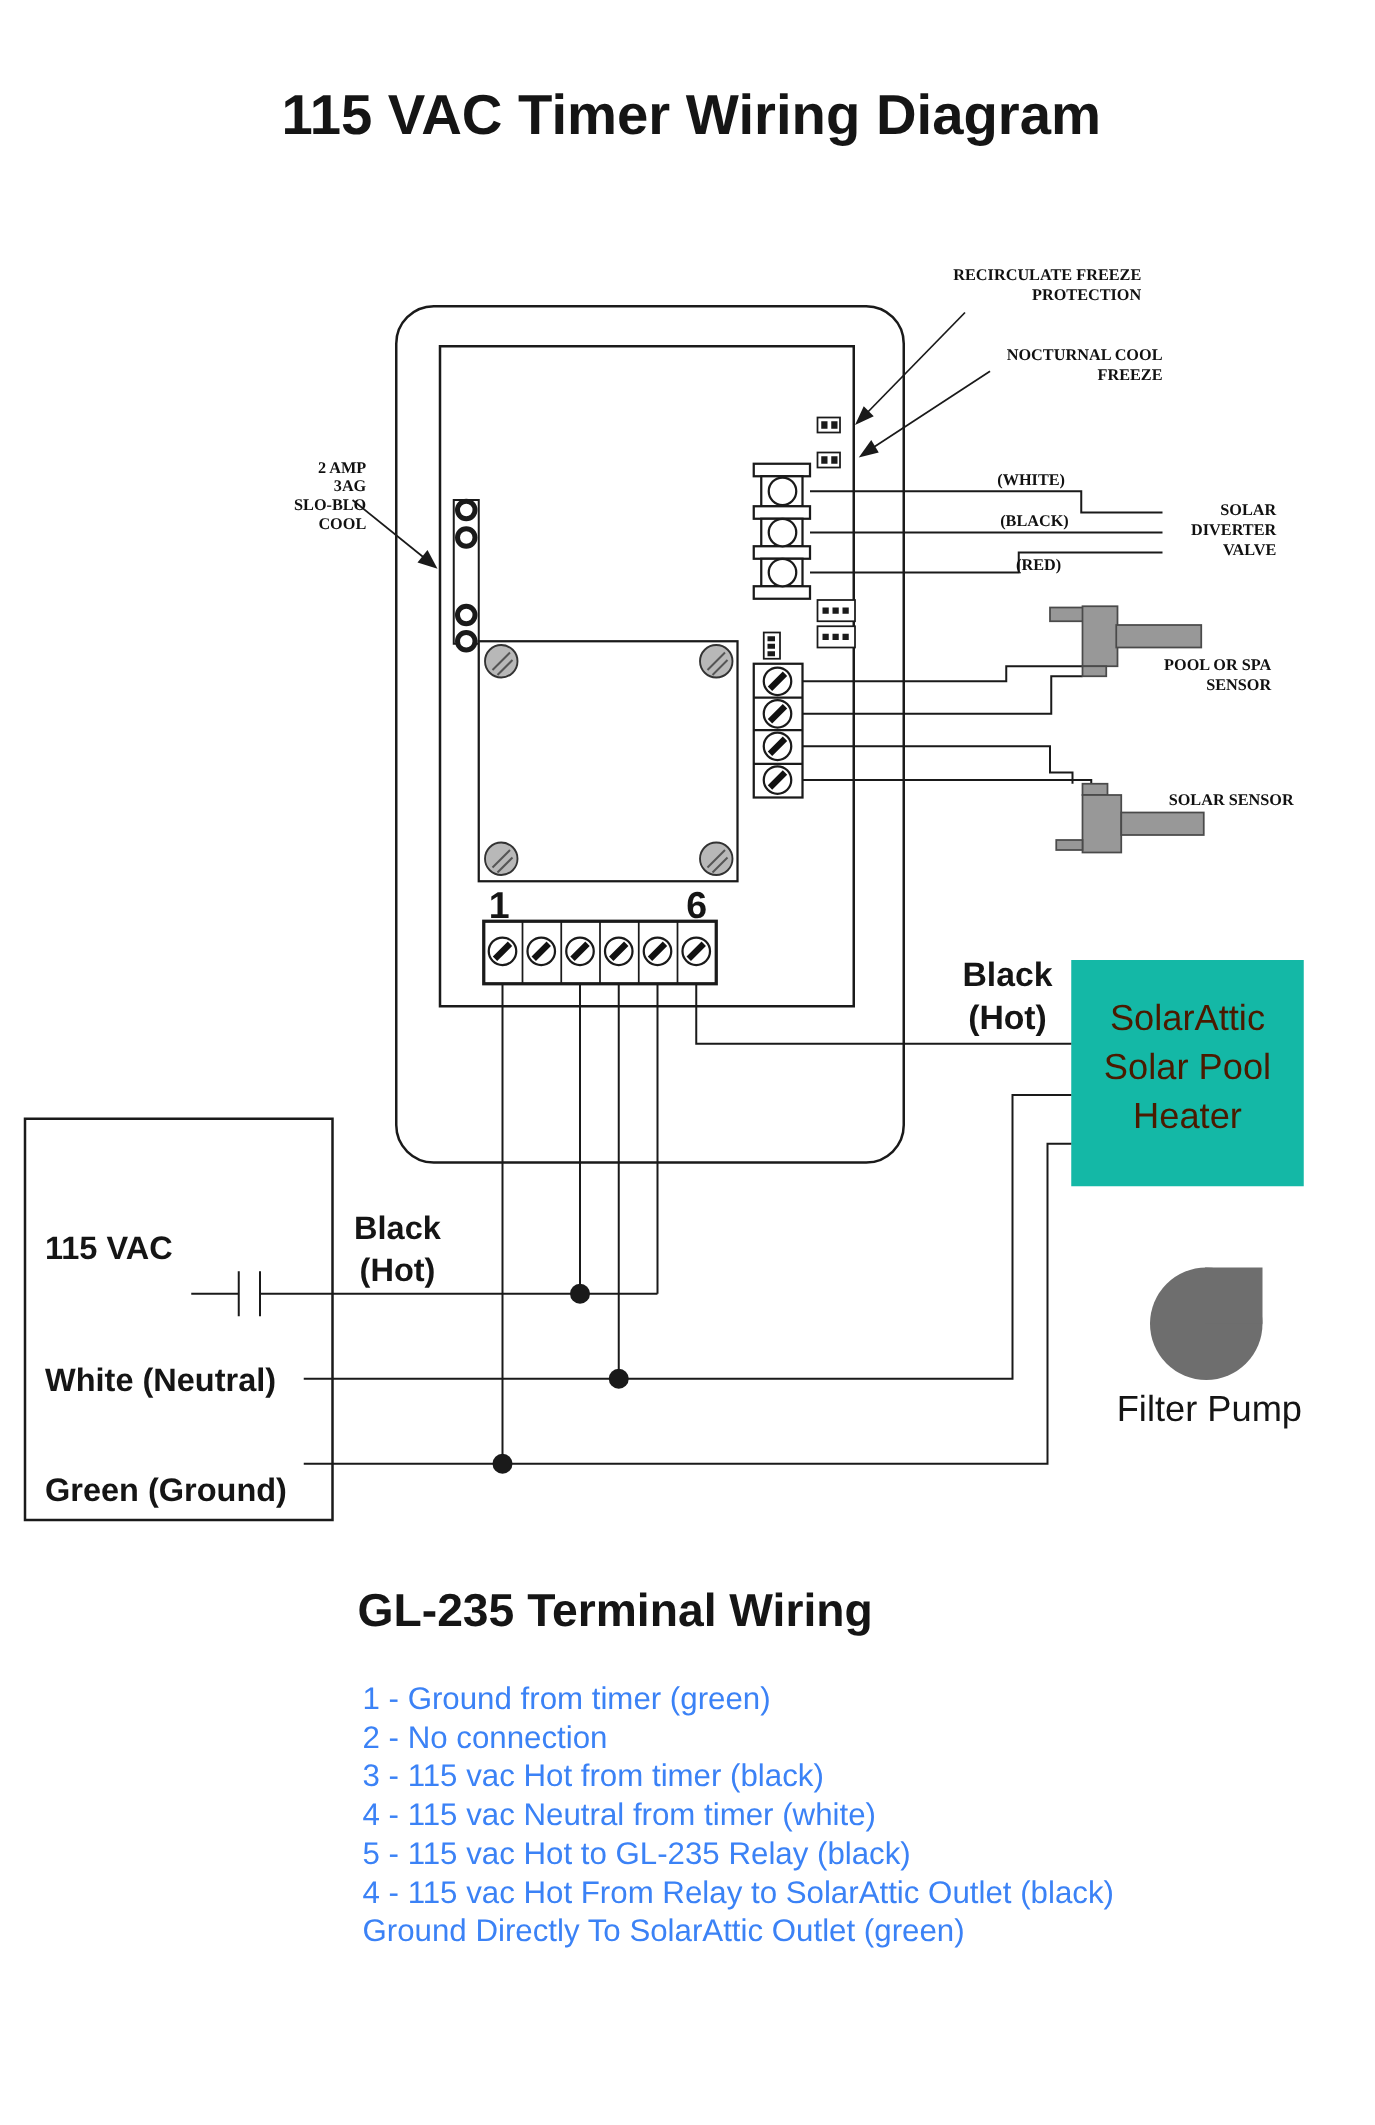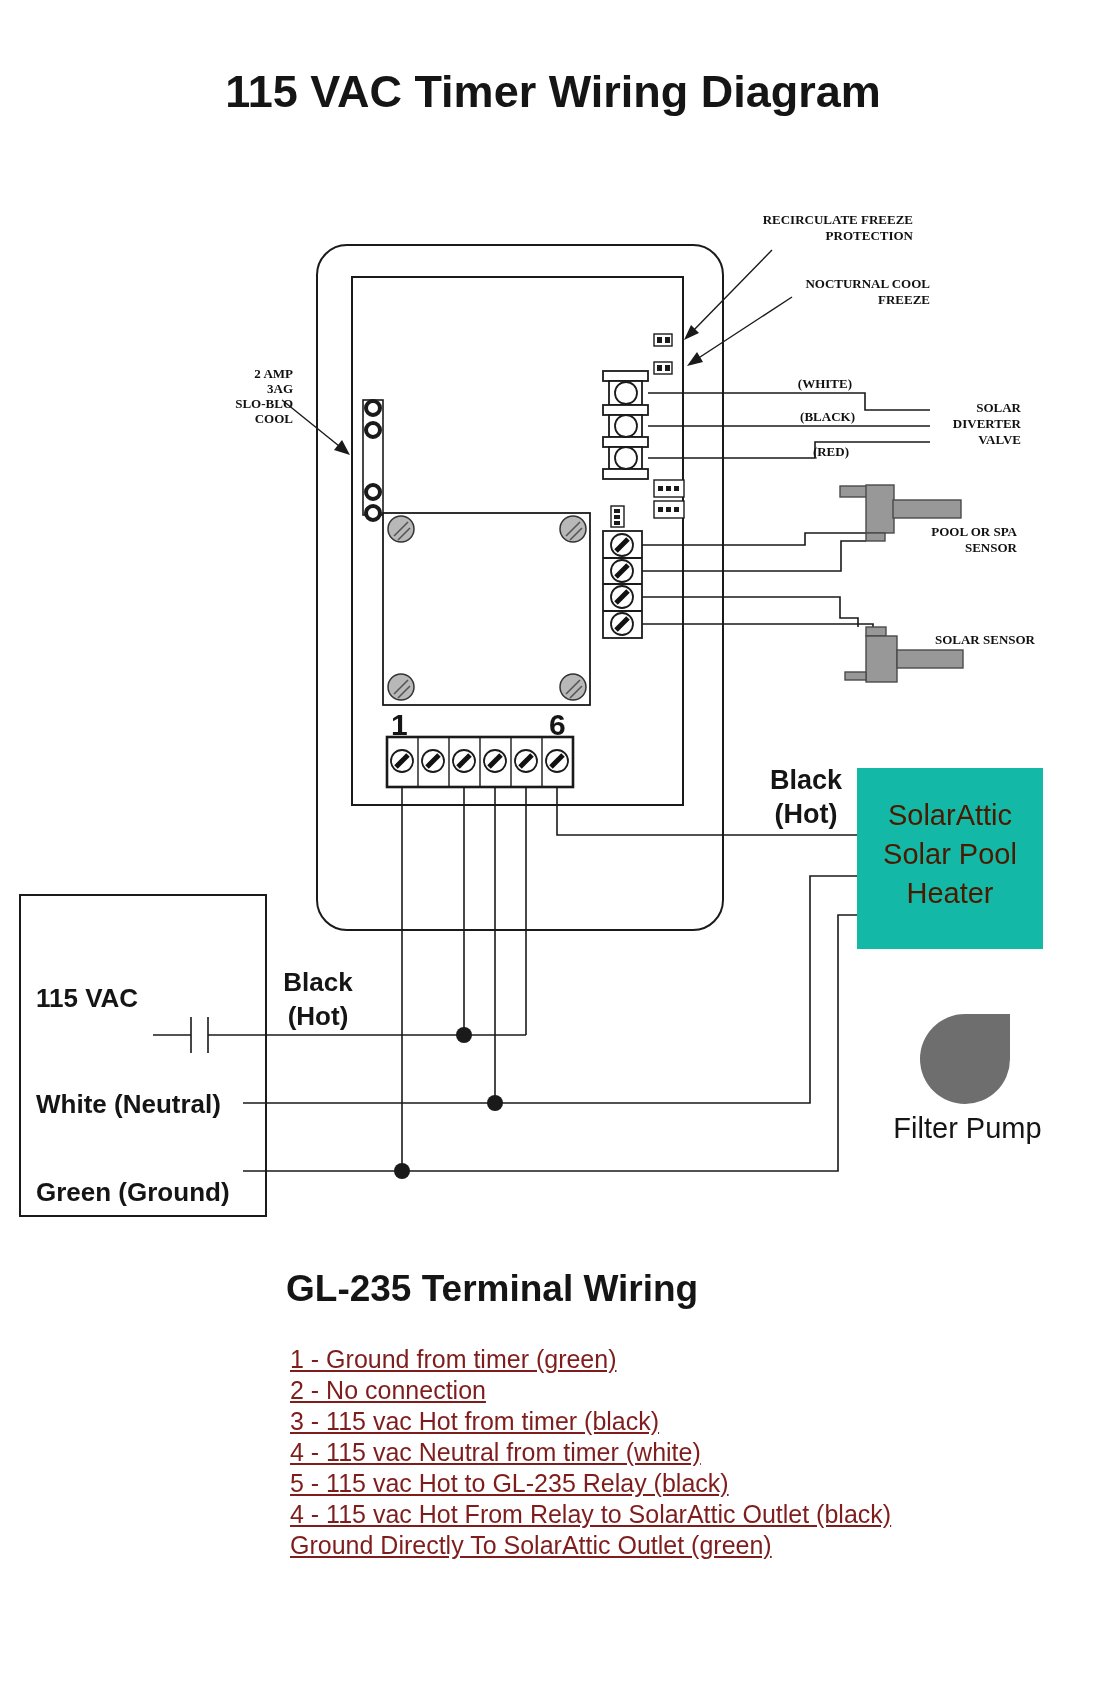--- a/index.html
+++ b/index.html
@@ -16,21 +16,21 @@
   .term-num{font-size:30px;font-weight:bold;color:#151515;}
   .big-bold{font-size:26px;font-weight:bold;line-height:34px;color:#151515;}
   .heater-box{
     background:#14b8a6;color:#4a1a00;text-align:center;
     font-size:29px;line-height:39px;
   }
   .timer-box{border:2px solid #1a1a1a;background:#fff;}
   .timer-title{font-size:35px;font-weight:bold;color:#151515;}
   .pump-lbl{font-size:29px;color:#151515;}
   .gl-title{font-size:37px;font-weight:bold;color:#151515;}
-  .gl-item{font-size:25px;line-height:31px;color:#7f1d1d;text-decoration:underline;}
+  .gl-item{font-size:25px;line-height:31px;color:#3b82f6;}
   svg{position:absolute;left:0;top:0;}
   svg *{vector-effect:none;}
 </style>
 </head>
 <body>
 
 <div class="page">
 
   <div class="abs heater-box" style="left:857px;top:768px;width:186px;height:181px;padding-top:28px;box-sizing:border-box;">
     <div>SolarAttic</div>

